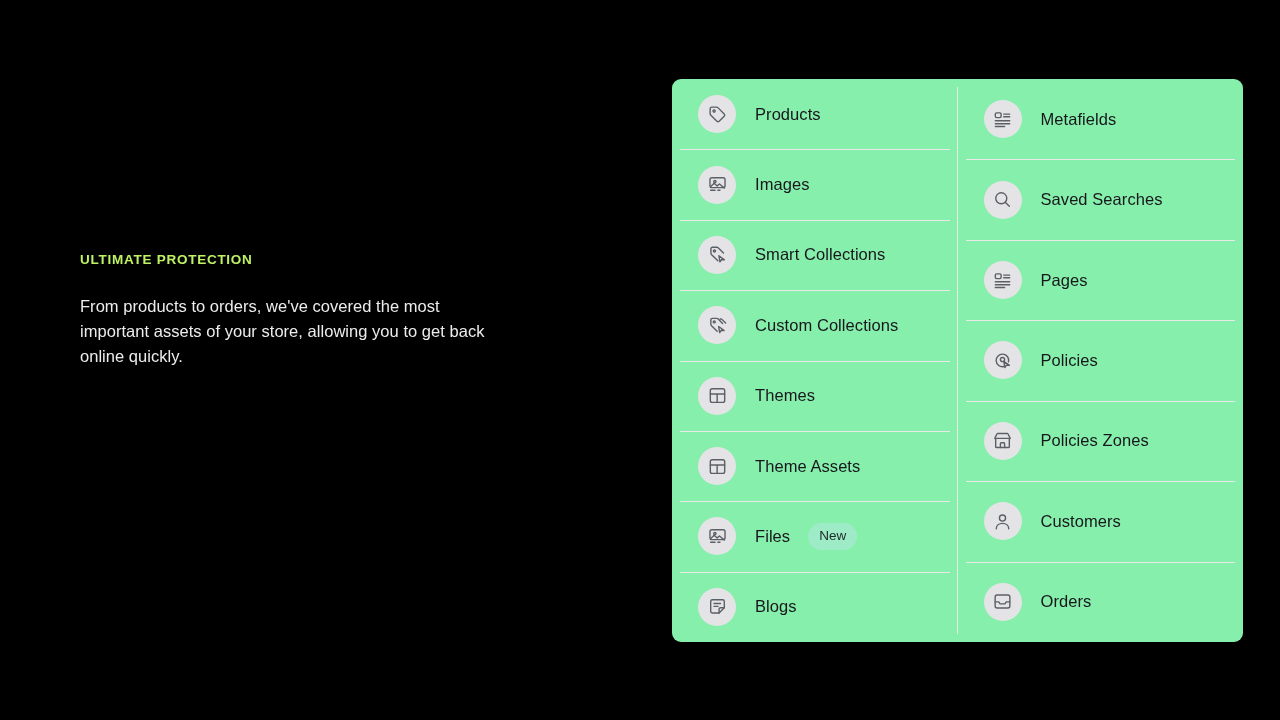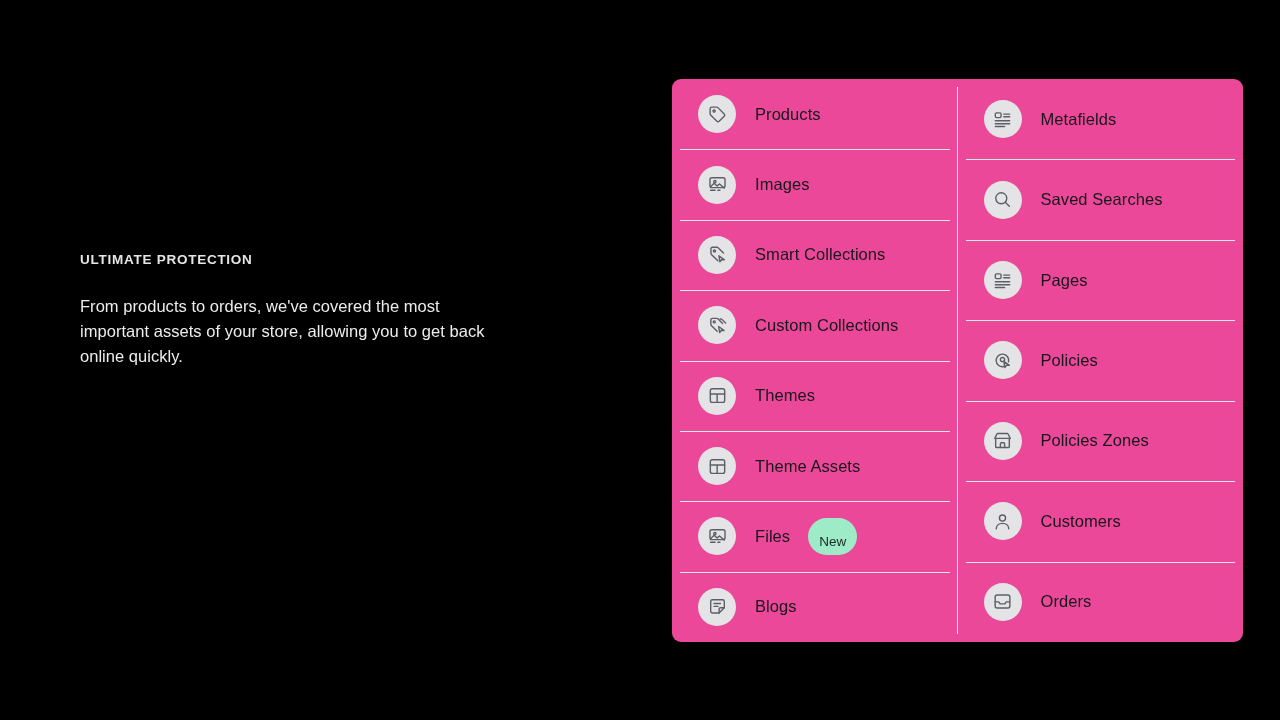--- a/index.html
+++ b/index.html
@@ -8,39 +8,39 @@
     background:#000000;
     font-family:"Liberation Sans", sans-serif;
     overflow:hidden;
   }
   .stage { position:relative; width:1280px; height:720px; background:#000; }
 
   
   .copy { position:absolute; left:80px; top:252px; width:500px; }
   .eyebrow {
     font-size:13.5px; font-weight:bold; letter-spacing:0.055em;
-    color:#e5e5e5; line-height:1.2; text-transform:uppercase;
+    color:#bef264; line-height:1.2; text-transform:uppercase;
   }
   .headline {
     margin-top:14px;
     font-size:37px; font-weight:bold; line-height:1.30;
     color:#ffffff; letter-spacing:-0.013em;
   }
   .headline .hl { color:#d4f423; }
   .body-copy {
     margin-top:26px;
     font-size:16.5px; line-height:1.52; color:#ececec;
     letter-spacing:0.002em; max-width:420px;
   }
 
   
   .card {
     position:absolute; left:672px; top:79px;
     width:571px; height:563px;
-    background:#ec4899; border-radius:9px;
+    background:#86efac; border-radius:9px;
     display:flex; overflow:hidden;
   }
   .col { width:50%; display:flex; flex-direction:column; position:relative; }
   .col.left::after {
     content:""; position:absolute; right:0; top:8px; bottom:8px;
     width:1px; background:#e9e9ea;
   }
   .row {
     flex:1 1 0; display:flex; align-items:center;
     padding-left:26px; position:relative;
@@ -57,21 +57,21 @@
   .icon-circle svg { display:block; }
   .row-label {
     margin-left:19px;
     font-size:16.5px; color:#17171c; letter-spacing:0.004em;
     white-space:nowrap;
   }
   .badge {
     margin-left:18px;
     background:#9eebc8; color:#1b2a23;
     font-size:13.5px; line-height:1;
-    padding:17px 11px 7px; border-radius:999px;
+    padding:6px 11px 7px; border-radius:999px;
     white-space:nowrap;
   }
 </style>
 </head>
 <body>
 
 <div class="stage">
 
   <div class="copy">
     <div class="eyebrow">ULTIMATE PROTECTION</div>

